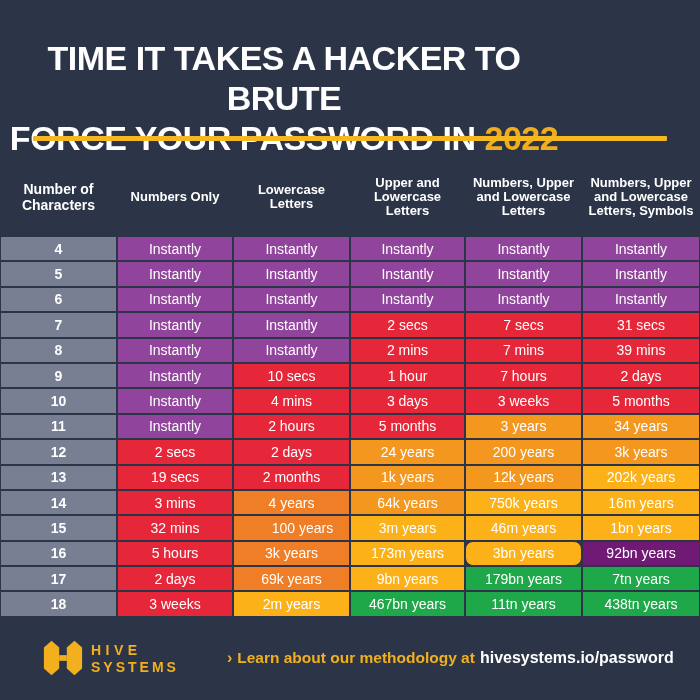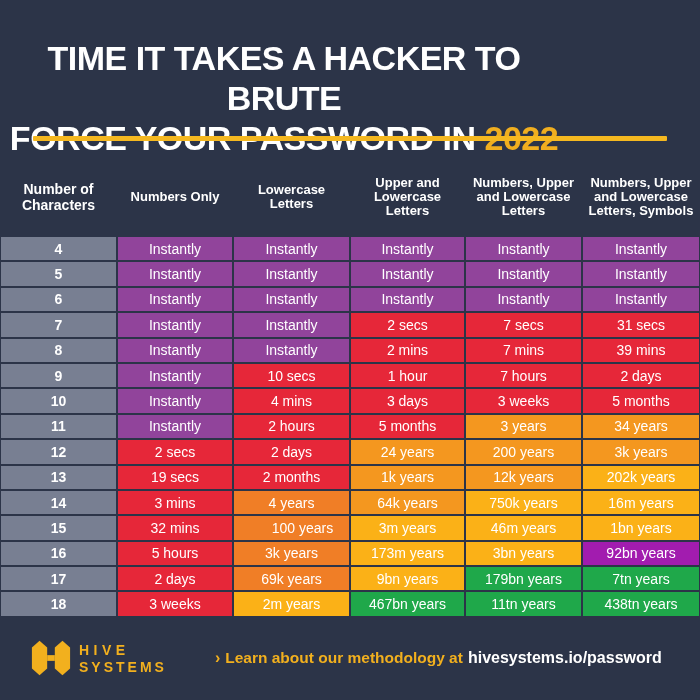--- a/index.html
+++ b/index.html
@@ -62,21 +62,21 @@
   .cell.n { width:117px; font-weight:bold; background:#787f92; font-size:14px; }
   .cell.v0 { width:116px; }
   .cell.v1 { width:117px; }
   .cell.v2 { width:115px; }
   .cell.v3 { width:117px; }
   .cell.v4 { width:118px; }
 
   
   .footer {
     position:absolute; bottom:0; left:0; width:700px; height:84px;
-    display:flex; align-items:center;
+    display:flex; align-items:center;padding-left:12px;
   }
   .logo-wrap {
     display:flex; align-items:center; gap:7px;
     margin-left:30px;
   }
   .logo-mark { width:42px; height:42px; flex:none; }
   .logo-text { display:flex; flex-direction:column; line-height:1; }
   .logo-hive {
     color:#f2b01e; font-size:14px; font-weight:bold; letter-spacing:4.5px;
   }
@@ -208,22 +208,22 @@
         <div class="cell v1" style="background: rgb(240, 126, 38); padding-left: 22px;">100 years</div>
         <div class="cell v2" style="background: rgb(251, 177, 23);">3m years</div>
         <div class="cell v3" style="background: rgb(251, 177, 23);">46m years</div>
         <div class="cell v4" style="background: rgb(251, 177, 23);">1bn years</div>
       </div>
       <div class="trow">
         <div class="cell n">16</div>
         <div class="cell v0" style="background: rgb(230, 39, 57);">5 hours</div>
         <div class="cell v1" style="background: rgb(240, 126, 38);">3k years</div>
         <div class="cell v2" style="background: rgb(251, 177, 23);">173m years</div>
-        <div class="cell v3" style="background: rgb(251, 177, 23);">3bn years</div>
-        <div class="cell v4" style="background: #a21caf;">92bn years</div>
+        <div class="cell v3" style="background: rgb(251, 177, 23); border-radius: 8px;">3bn years</div>
+        <div class="cell v4" style="background: #701a75;">92bn years</div>
       </div>
       <div class="trow">
         <div class="cell n">17</div>
         <div class="cell v0" style="background: rgb(230, 39, 57);">2 days</div>
         <div class="cell v1" style="background: rgb(240, 126, 38);">69k years</div>
         <div class="cell v2" style="background: rgb(251, 177, 23);">9bn years</div>
         <div class="cell v3" style="background: rgb(31, 168, 74);">179bn years</div>
         <div class="cell v4" style="background: rgb(31, 168, 74);">7tn years</div>
       </div>
       <div class="trow">

